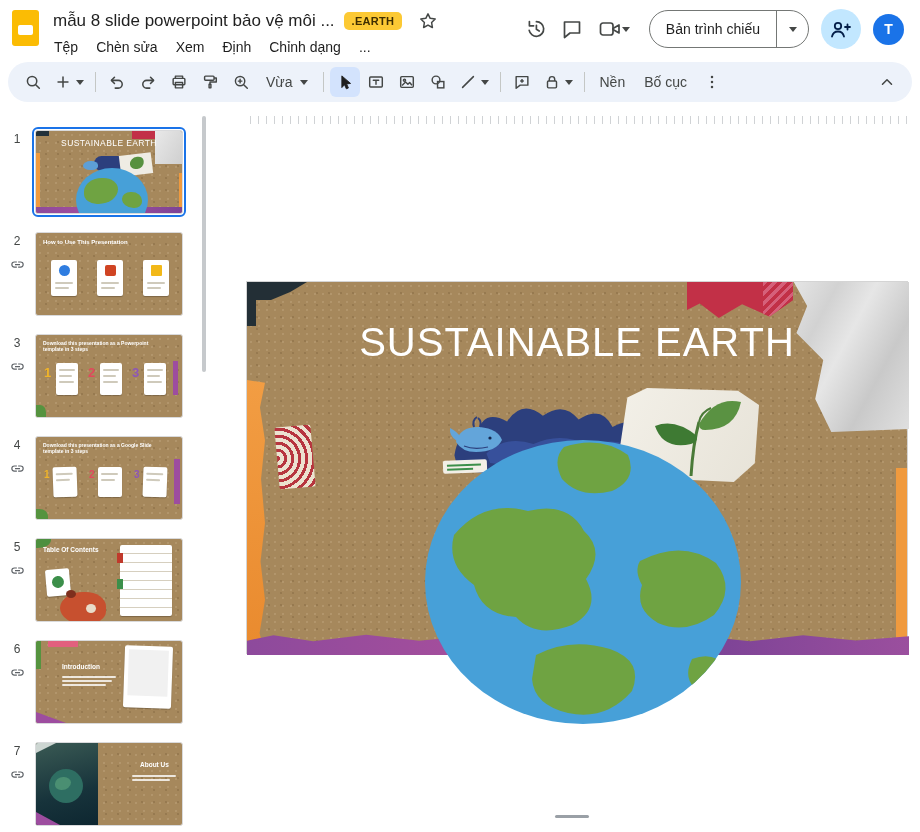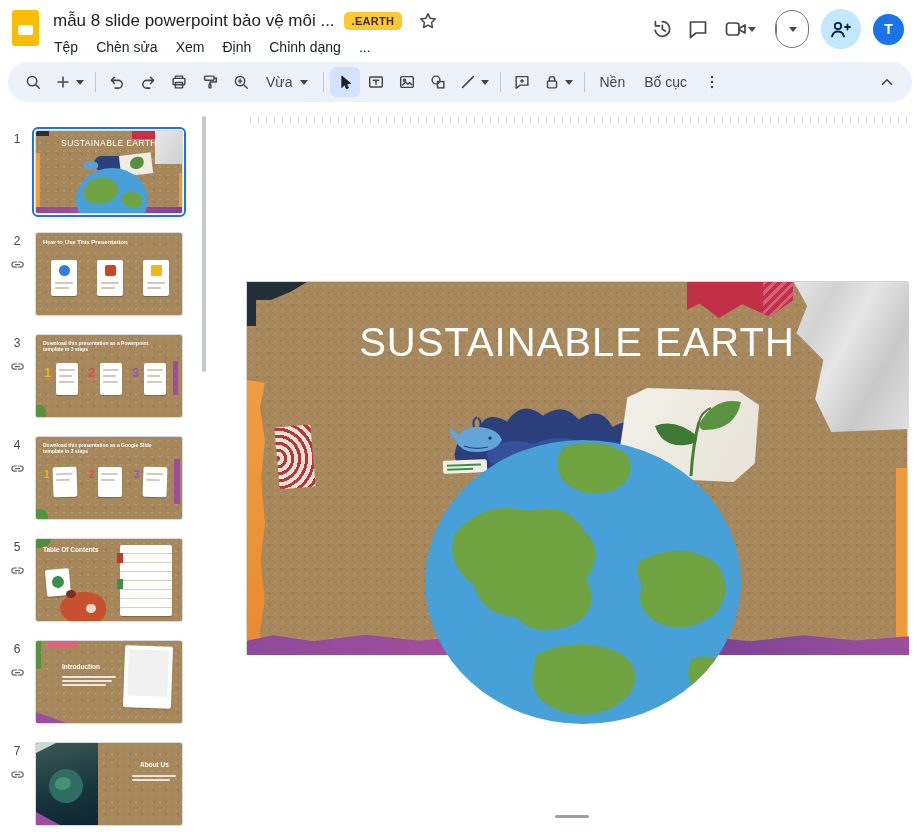--- a/index.html
+++ b/index.html
@@ -122,20 +122,21 @@
           </svg>
       </span>
       <span class="ibtn meet">
         <svg width="24" height="22" viewBox="0 0 24 22" fill="none" stroke="#444746" stroke-width="1.7" stroke-linejoin="round">
           <rect x="2.5" y="5" width="12.5" height="12" rx="2.5"></rect>
             <path d="M15 10.5 21 7v8l-6-3.5z"></path>
           </svg>
         <span class="caret"></span>
       </span>
       <div class="present">
+        <button class="present-main">Bản trình chiếu</button>
         <button class="present-caret">
           <span class="caret"></span>
         </button>
       </div>
       <button class="share">
         <svg width="24" height="20" viewBox="0 0 24 20" fill="none" stroke="#041e49" stroke-width="1.8" stroke-linecap="round">
           <circle cx="9" cy="7" r="3.2"></circle>
             <path d="M3 17.5c.8-3.4 3.2-5 6-5s5.2 1.6 6 5"></path>
             <path d="M18.5 5.5v5M16 8h5"></path>
           </svg>

